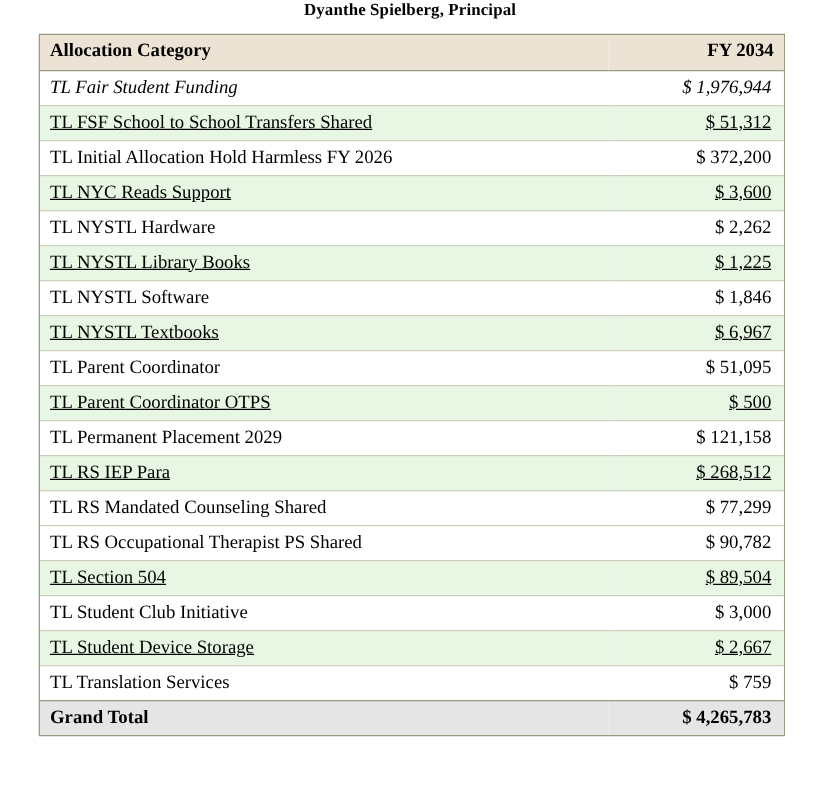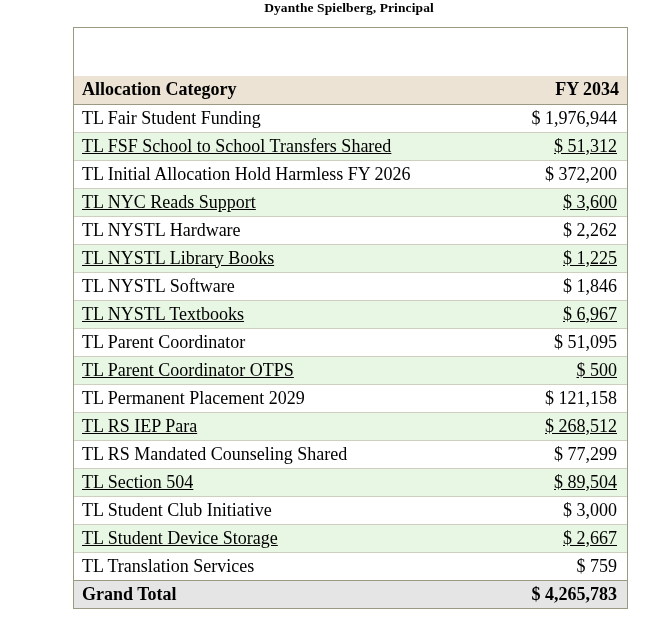--- a/index.html
+++ b/index.html
@@ -12,42 +12,40 @@
     background: #ffffff;
     font-family: "Liberation Serif", serif;
     color: #000000;
     overflow: hidden;
   }
   .page {
     position: relative;
     width: 656px;
     height: 552px;
     box-sizing: border-box;
-    padding-left: 42px;
   }
   .doc-title {
     text-align: center;
     font-weight: bold;
     font-size: 13.5px;
     font-family: "Liberation Serif", serif;
     padding-top: 0px;
     line-height: 16px;
     height: 16px;
     letter-spacing: 0.1px;
   }
   .table-wrap {
     margin: 11px 28px 0 31px;
     border: 1px solid #9a9a82;
     background: #ffffff;
   }
   table.alloc {
     border-collapse: collapse;
     width: 100%;
-    font-size: 18px;
-    margin-top: 48px;
+    font-size: 15px;
   }
   table.alloc tr {
     height: 28px;
   }
   table.alloc th, table.alloc td {
     padding: 0 8px;
     border: none;
     vertical-align: middle;
     white-space: nowrap;
   }
@@ -75,20 +73,21 @@
   }
   table.alloc tbody tr.even td {
     background: #e8f7e3;
     text-decoration: underline;
   }
   table.alloc tbody tr td {
     border-top: 1px solid #cfcfc0;
   }
   table.alloc tbody tr:first-child td {
     border-top: none;
+    font-style: italic;
   }
   table.alloc tfoot td {
     background: #e5e5e5;
     font-weight: bold;
     border-top: 1px solid #9a9a82;
     height: 26px;
   }
   table.alloc tfoot td.cat {
     text-align: left;
   }
@@ -158,20 +157,24 @@
             <td class="amt">$ 121,158</td>
           </tr>
           <tr class="even">
             <td class="cat">TL RS IEP Para</td>
             <td class="amt">$ 268,512</td>
           </tr>
           <tr class="odd">
             <td class="cat">TL RS Mandated Counseling Shared</td>
             <td class="amt">$ 77,299</td>
           </tr>
+          <tr class="odd">
+            <td class="cat">TL RS Occupational Therapist PS Shared</td>
+            <td class="amt">$ 90,782</td>
+          </tr>
           <tr class="even">
             <td class="cat">TL Section 504</td>
             <td class="amt">$ 89,504</td>
           </tr>
           <tr class="odd">
             <td class="cat">TL Student Club Initiative</td>
             <td class="amt">$ 3,000</td>
           </tr>
           <tr class="even">
             <td class="cat">TL Student Device Storage</td>

